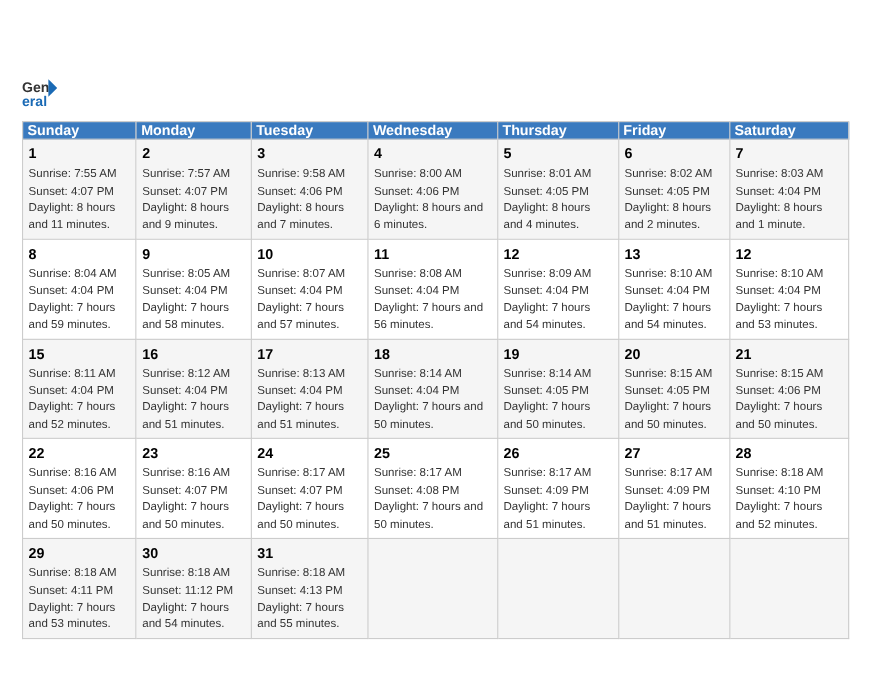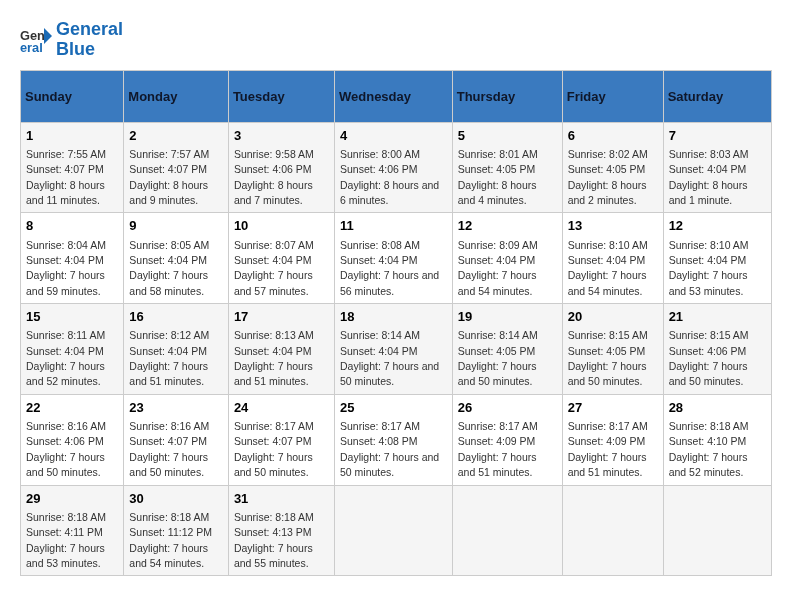--- a/index.html
+++ b/index.html
@@ -11,22 +11,22 @@
       padding: 20px;
     }
     .header-area {
       display: flex;
       justify-content: space-between;
       align-items: flex-start;
       margin-bottom: 10px;
     }
     .logo {
       display: flex;
-      align-items: center;
       gap: 4px;
+      margin-top: 48px;
     }
     .logo-text {
       font-size: 18px;
       font-weight: bold;
       color: #333;
       line-height: 1.1;
     }
     .logo-text span {
       color: #1a6ab5;
     }
@@ -46,22 +46,22 @@
       font-size: 16px;
       color: #555;
     }
     table {
       width: 100%;
       border-collapse: collapse;
       font-size: 11px;
     }
     thead tr th {
       background-color: #3a7abf;
-      color: #0f172a;
-      padding: 18px 4px;
+      color: #ffffff;
+      padding: 0 4px;
       text-align: left;
       font-size: 13px;
       font-weight: bold;
       border: 1px solid #ccc;
       margin-left: 14px;
     }
     tbody tr td {
       border: 1px solid #ccc;
       padding: 4px 5px;
       vertical-align: top;
@@ -88,25 +88,20 @@
 </head>
 <body>
 
 <div class="header-area">
   <div class="logo">
     <svg class="logo-icon" viewBox="0 0 40 40">
       <text x="0" y="20" font-size="16" font-weight="bold" fill="#333">Gen</text>
       <text x="0" y="35" font-size="16" font-weight="bold" fill="#1a6ab5">eral</text>
       <polygon points="30,5 40,15 30,25" fill="#1a6ab5"></polygon>
     </svg>
-    <div>
-      <div class="logo-text">
-        <span>General</span><br><span style="color:#1a6ab5">Blue</span>
-      </div>
-    </div>
   </div>
   <div class="title-block">
     <div class="main-title"></div>
     <div class="subtitle"></div>
   </div>
 </div>
 
 <table>
   <thead>
     <tr id="header-row">

